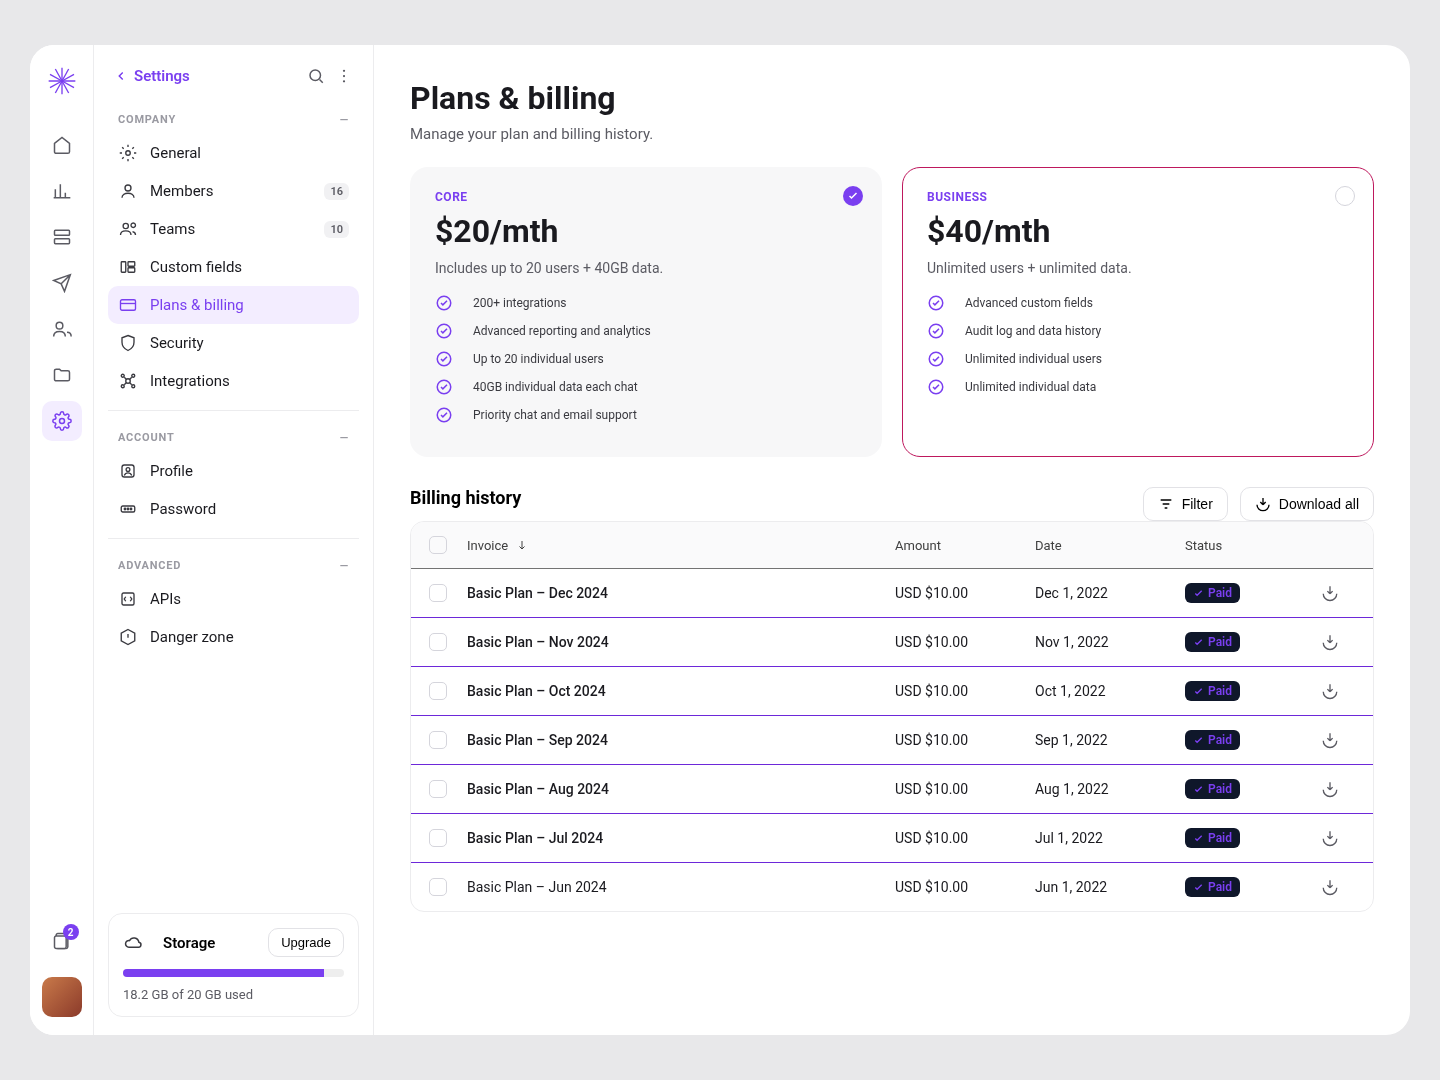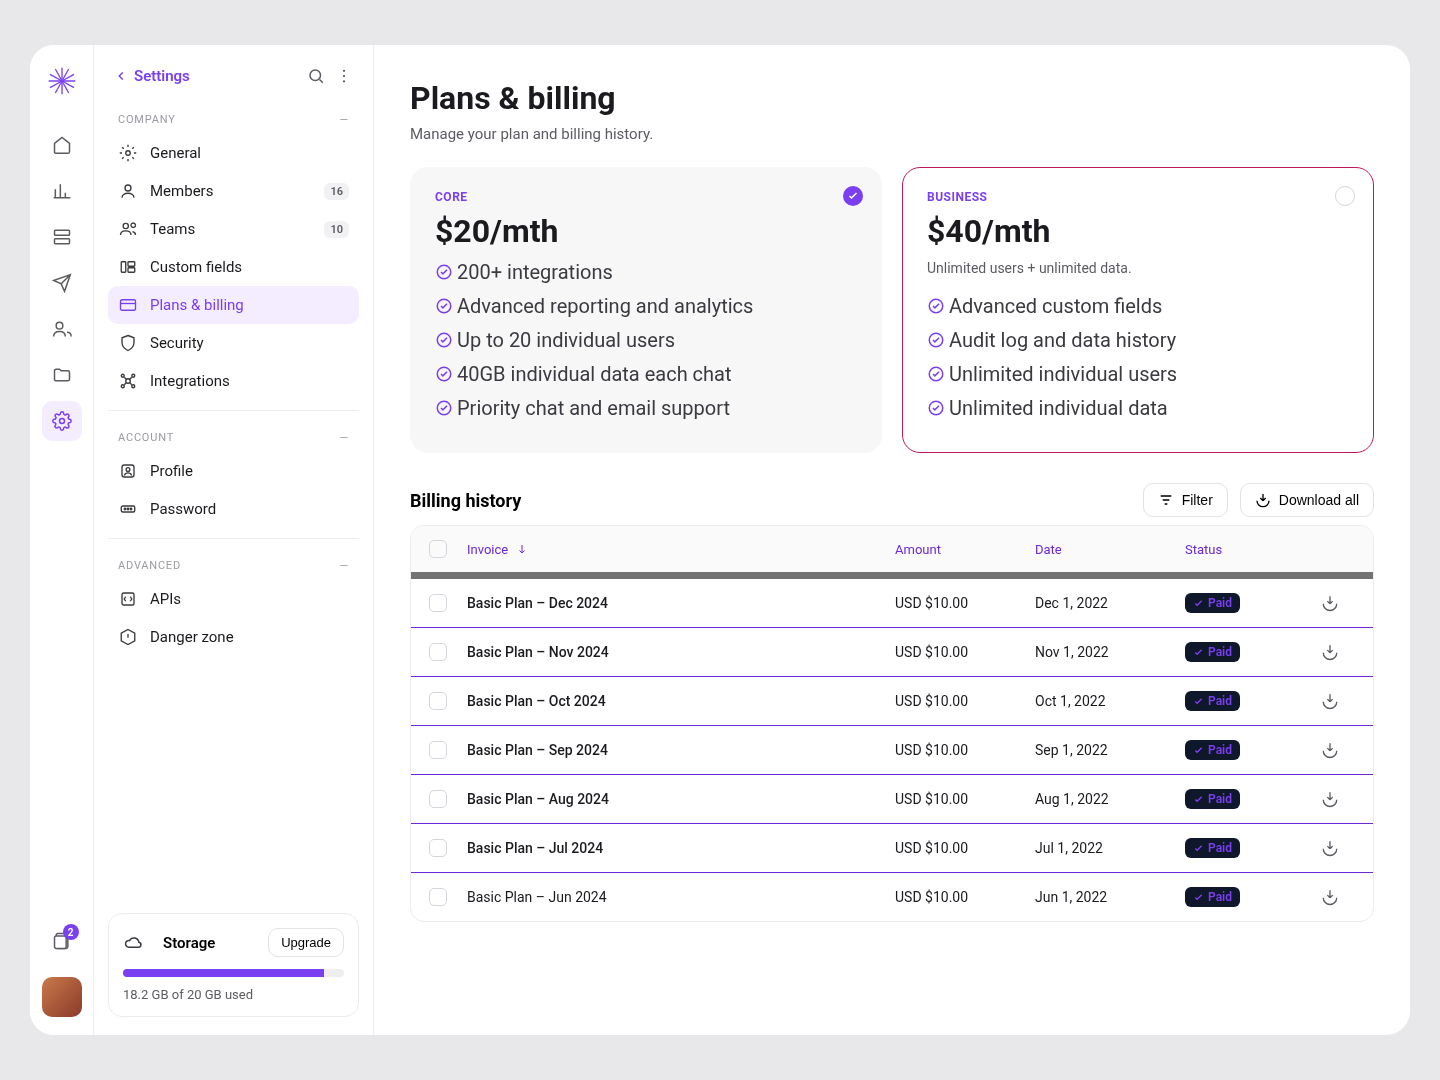--- a/index.html
+++ b/index.html
@@ -69,21 +69,21 @@
   display:flex; align-items:center; justify-content:space-between;
   padding: 4px 6px 18px 6px;
 }
 .back-link {
   display:flex;align-items:center;gap:6px;
   color:#7a3ff0; font-weight:600; font-size:15px; cursor:pointer;
 }
 .sidebar-header-actions { display:flex; gap:10px; color:#5b5b63; }
 .section-header {
   display:flex;align-items:center;justify-content:space-between;
-  font-size:11px; font-weight:400; letter-spacing:0.8px;
+  font-size:11px; font-weight:700; letter-spacing:0.8px;
   color:#9a9aa2; padding: 10px 10px 8px 10px;
 }
 .nav-item {
   display:flex;align-items:center;gap:12px;
   padding:9px 10px; border-radius:10px;
   font-size:15px; color:#1a1a1f; cursor:pointer;
 }
 .nav-item .ico { width:20px;height:20px;display:flex;align-items:center;justify-content:center;color:#3a3a40; }
 .nav-item.active { background:#f3edff; color:#7a3ff0; }
 .nav-item.active .ico { color:#7a3ff0; }
@@ -117,39 +117,39 @@
 .plan-card.selected { background:#f7f7f8; border-color:transparent; }
 .plan-radio {
   position:absolute; top:18px; right:18px;
   width:20px;height:20px;border-radius:50%;
 }
 .plan-radio.on { background:#7a3ff0; display:flex;align-items:center;justify-content:center; }
 .plan-radio.off { border:1.5px solid #d5d5dc; }
 .plan-kicker { font-size:12px; font-weight:700; color:#7a3ff0; letter-spacing:0.5px; margin-bottom:8px; }
 .plan-price { font-size:32px; font-weight:700; color:#1a1a1f; margin-bottom:10px; }
 .plan-desc { font-size:14px; color:#5b5b63; margin-bottom:18px; }
-.feat { display:flex;align-items:center;gap:4px; font-size:20px; color:#3a3a40; margin-bottom:10px; }
+.feat { display:flex;align-items:center;gap:20px; font-size:12px; color:#3a3a40; margin-bottom:10px; }
 .feat .chk { width:18px;height:18px;color:#7a3ff0; }
-.bill-head { display:flex;align-items:center;justify-content:space-between; margin-bottom:8px; }
+.bill-head { display:flex;justify-content:space-between; margin-bottom:0; }
 .bill-title { font-size:18px; font-weight:700; }
 .bill-actions { display:flex; gap:12px; }
 .btn {
   display:flex;align-items:center;gap:8px;
   border:1px solid #e2e2e6; background:#fff; border-radius:10px;
   padding:8px 14px; font-size:14px; cursor:pointer;
 }
 .table {
   border:1px solid #ececee; border-radius:14px; overflow:hidden;
 }
 .thead, .trow {
   display:grid;
   grid-template-columns: 38px 1fr 140px 150px 120px 50px;
   align-items:center; padding:14px 18px;
 }
-.thead { background:#fafafb; font-size:13px; color:#6d28d9; border-bottom:7px solid #737373; }
+.thead { background:#fafafb; font-size:13px; color:#404040; border-bottom:1px solid #737373; }
 .trow { border-bottom:1px solid #6d28d9; font-size:14px; color:#1a1a1f; }
 .trow:last-child { border-bottom:none; }
 .cbox {
   width:18px;height:18px;border:1.5px solid #d5d5dc;border-radius:5px;cursor:pointer;
 }
 .invoice-col { display:flex;align-items:center;gap:8px; }
 .status-pill {
   display:inline-flex;align-items:center;gap:4px;
   background:#0f172a; color:#7a3ff0;
   font-size:12px; font-weight:600; padding:3px 8px; border-radius:6px;
@@ -410,20 +410,21 @@
 
     <div class="plans">
       <div class="plan-card selected">
         <div class="plan-radio on">
             <svg width="12" height="12" viewBox="0 0 24 24" fill="none" stroke="#fff" stroke-width="3">
               <path d="M5 12l4 4 10-10"></path>
             </svg>
           </div>
         <div class="plan-kicker">CORE</div>
         <div class="plan-price">$20/mth</div>
+        <div class="plan-desc">Includes up to 20 users + 40GB data.</div>
         <div id="feat-0">
             <div class="feat">
               <span class="chk">
                 <svg width="18" height="18" viewBox="0 0 24 24" fill="none" stroke="currentColor" stroke-width="2">
                   <circle cx="12" cy="12" r="9"></circle>
                   <path d="M8 12l2.5 2.5L16 9"></path>
                 </svg>
               </span>
               <span>200+ integrations</span>
             </div>

